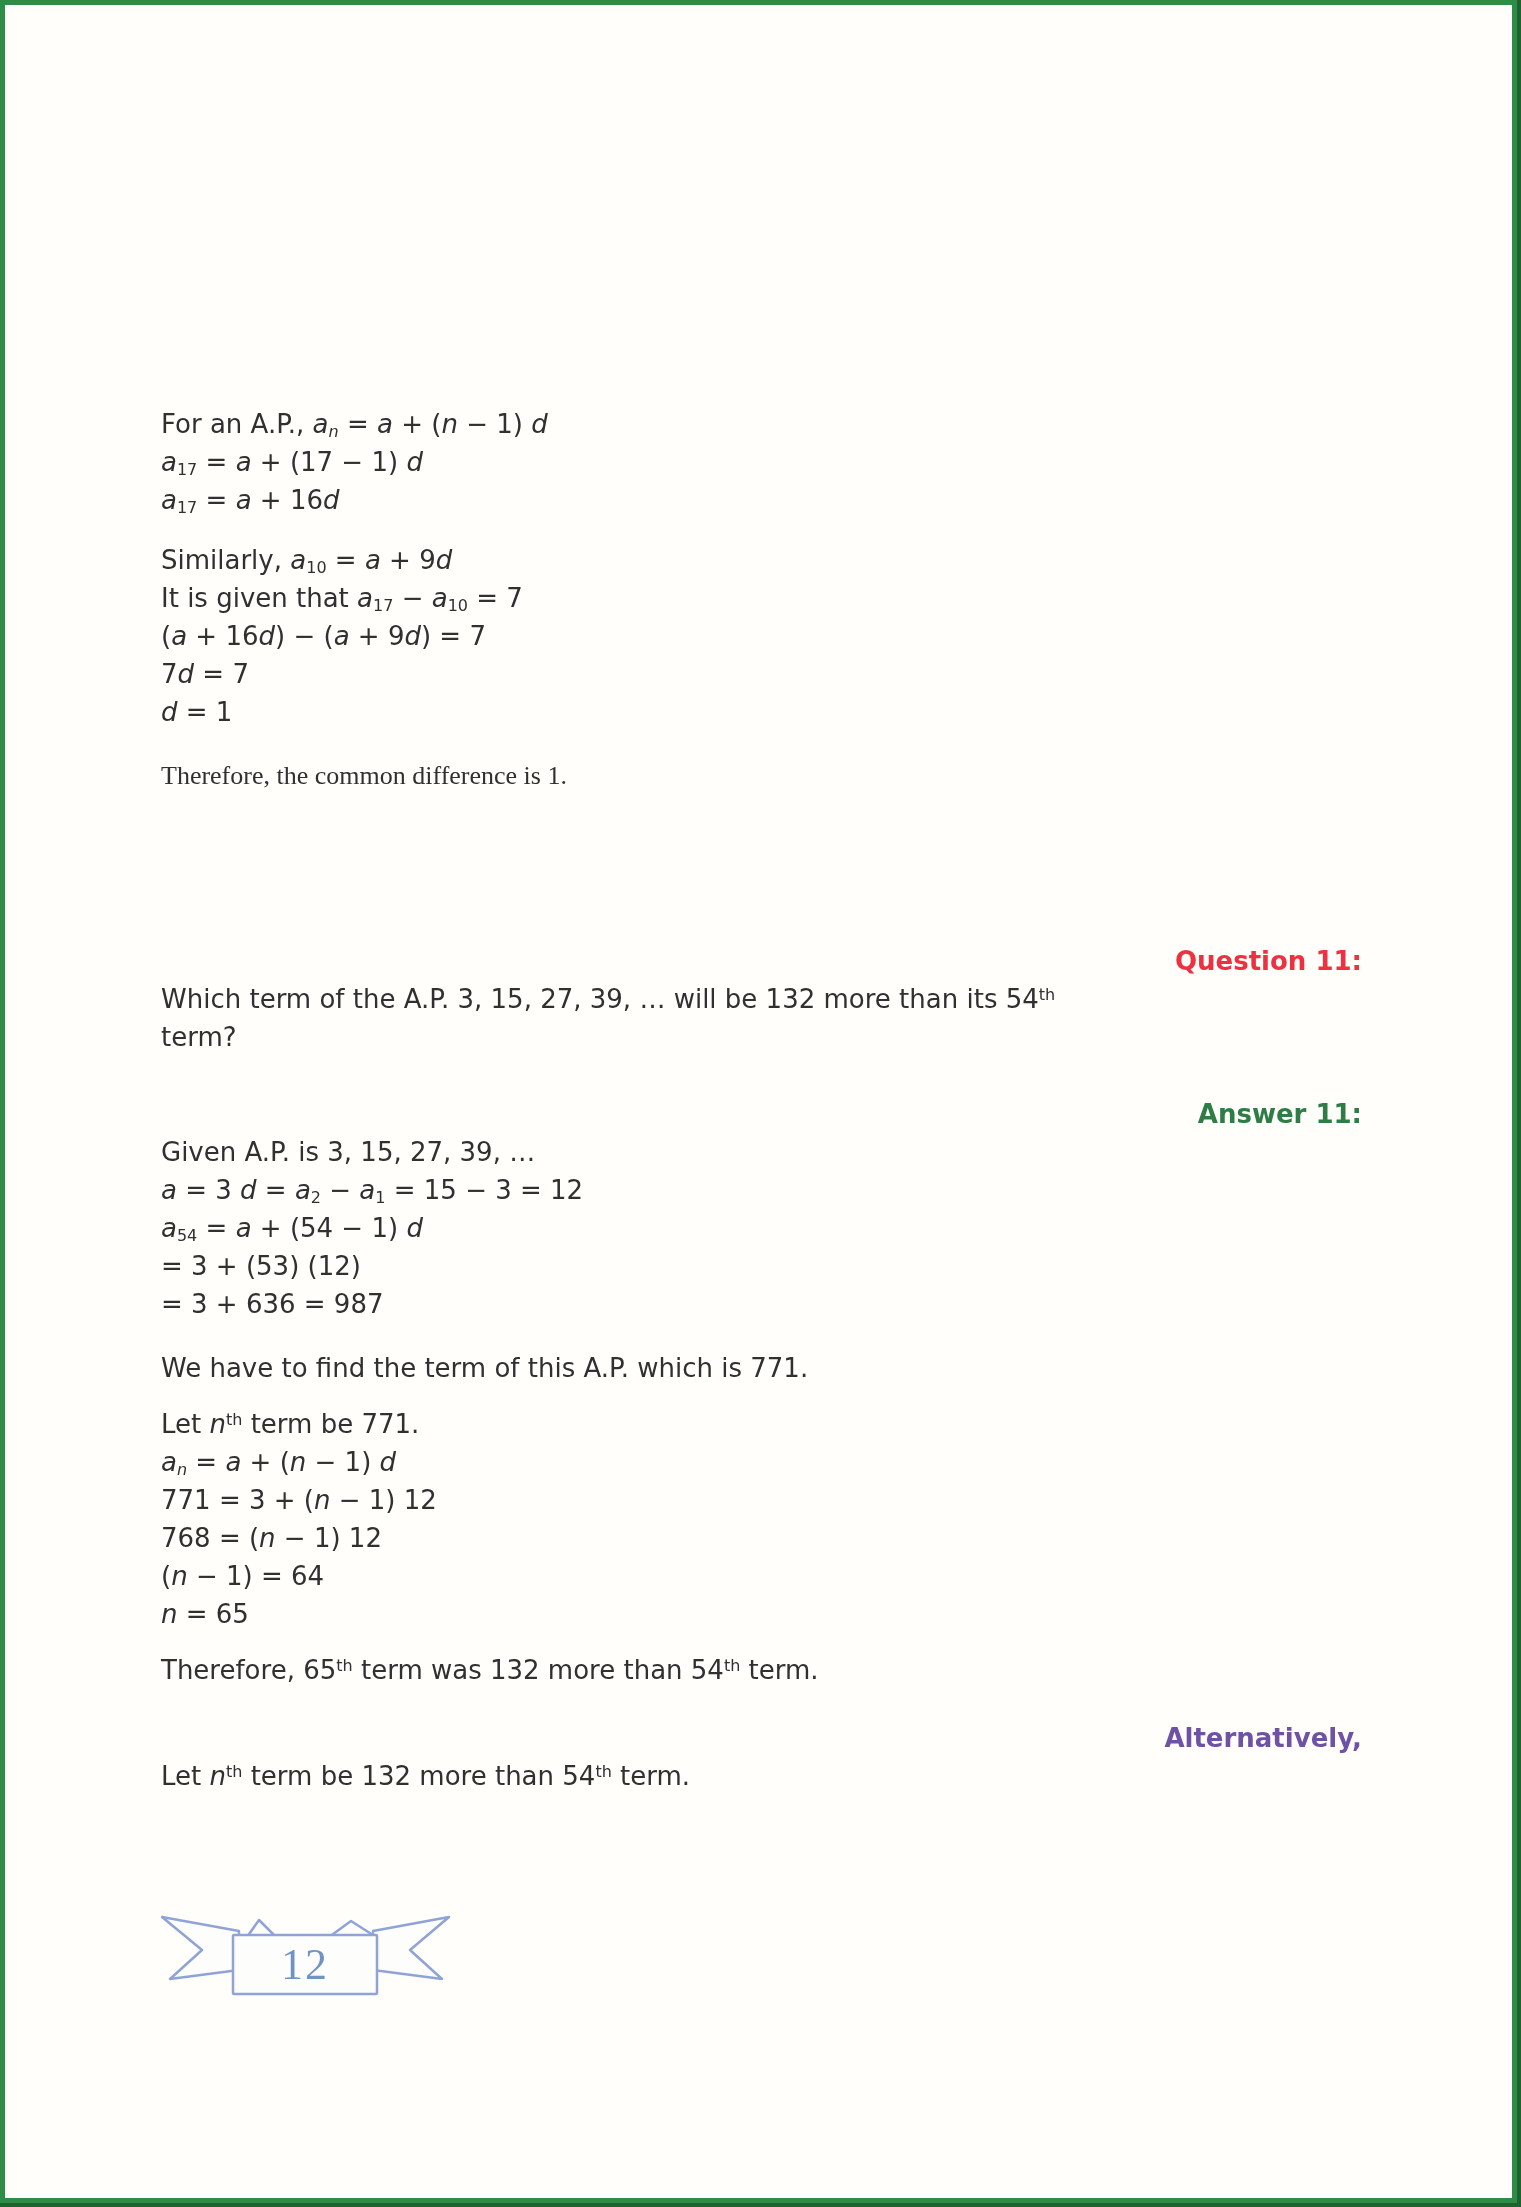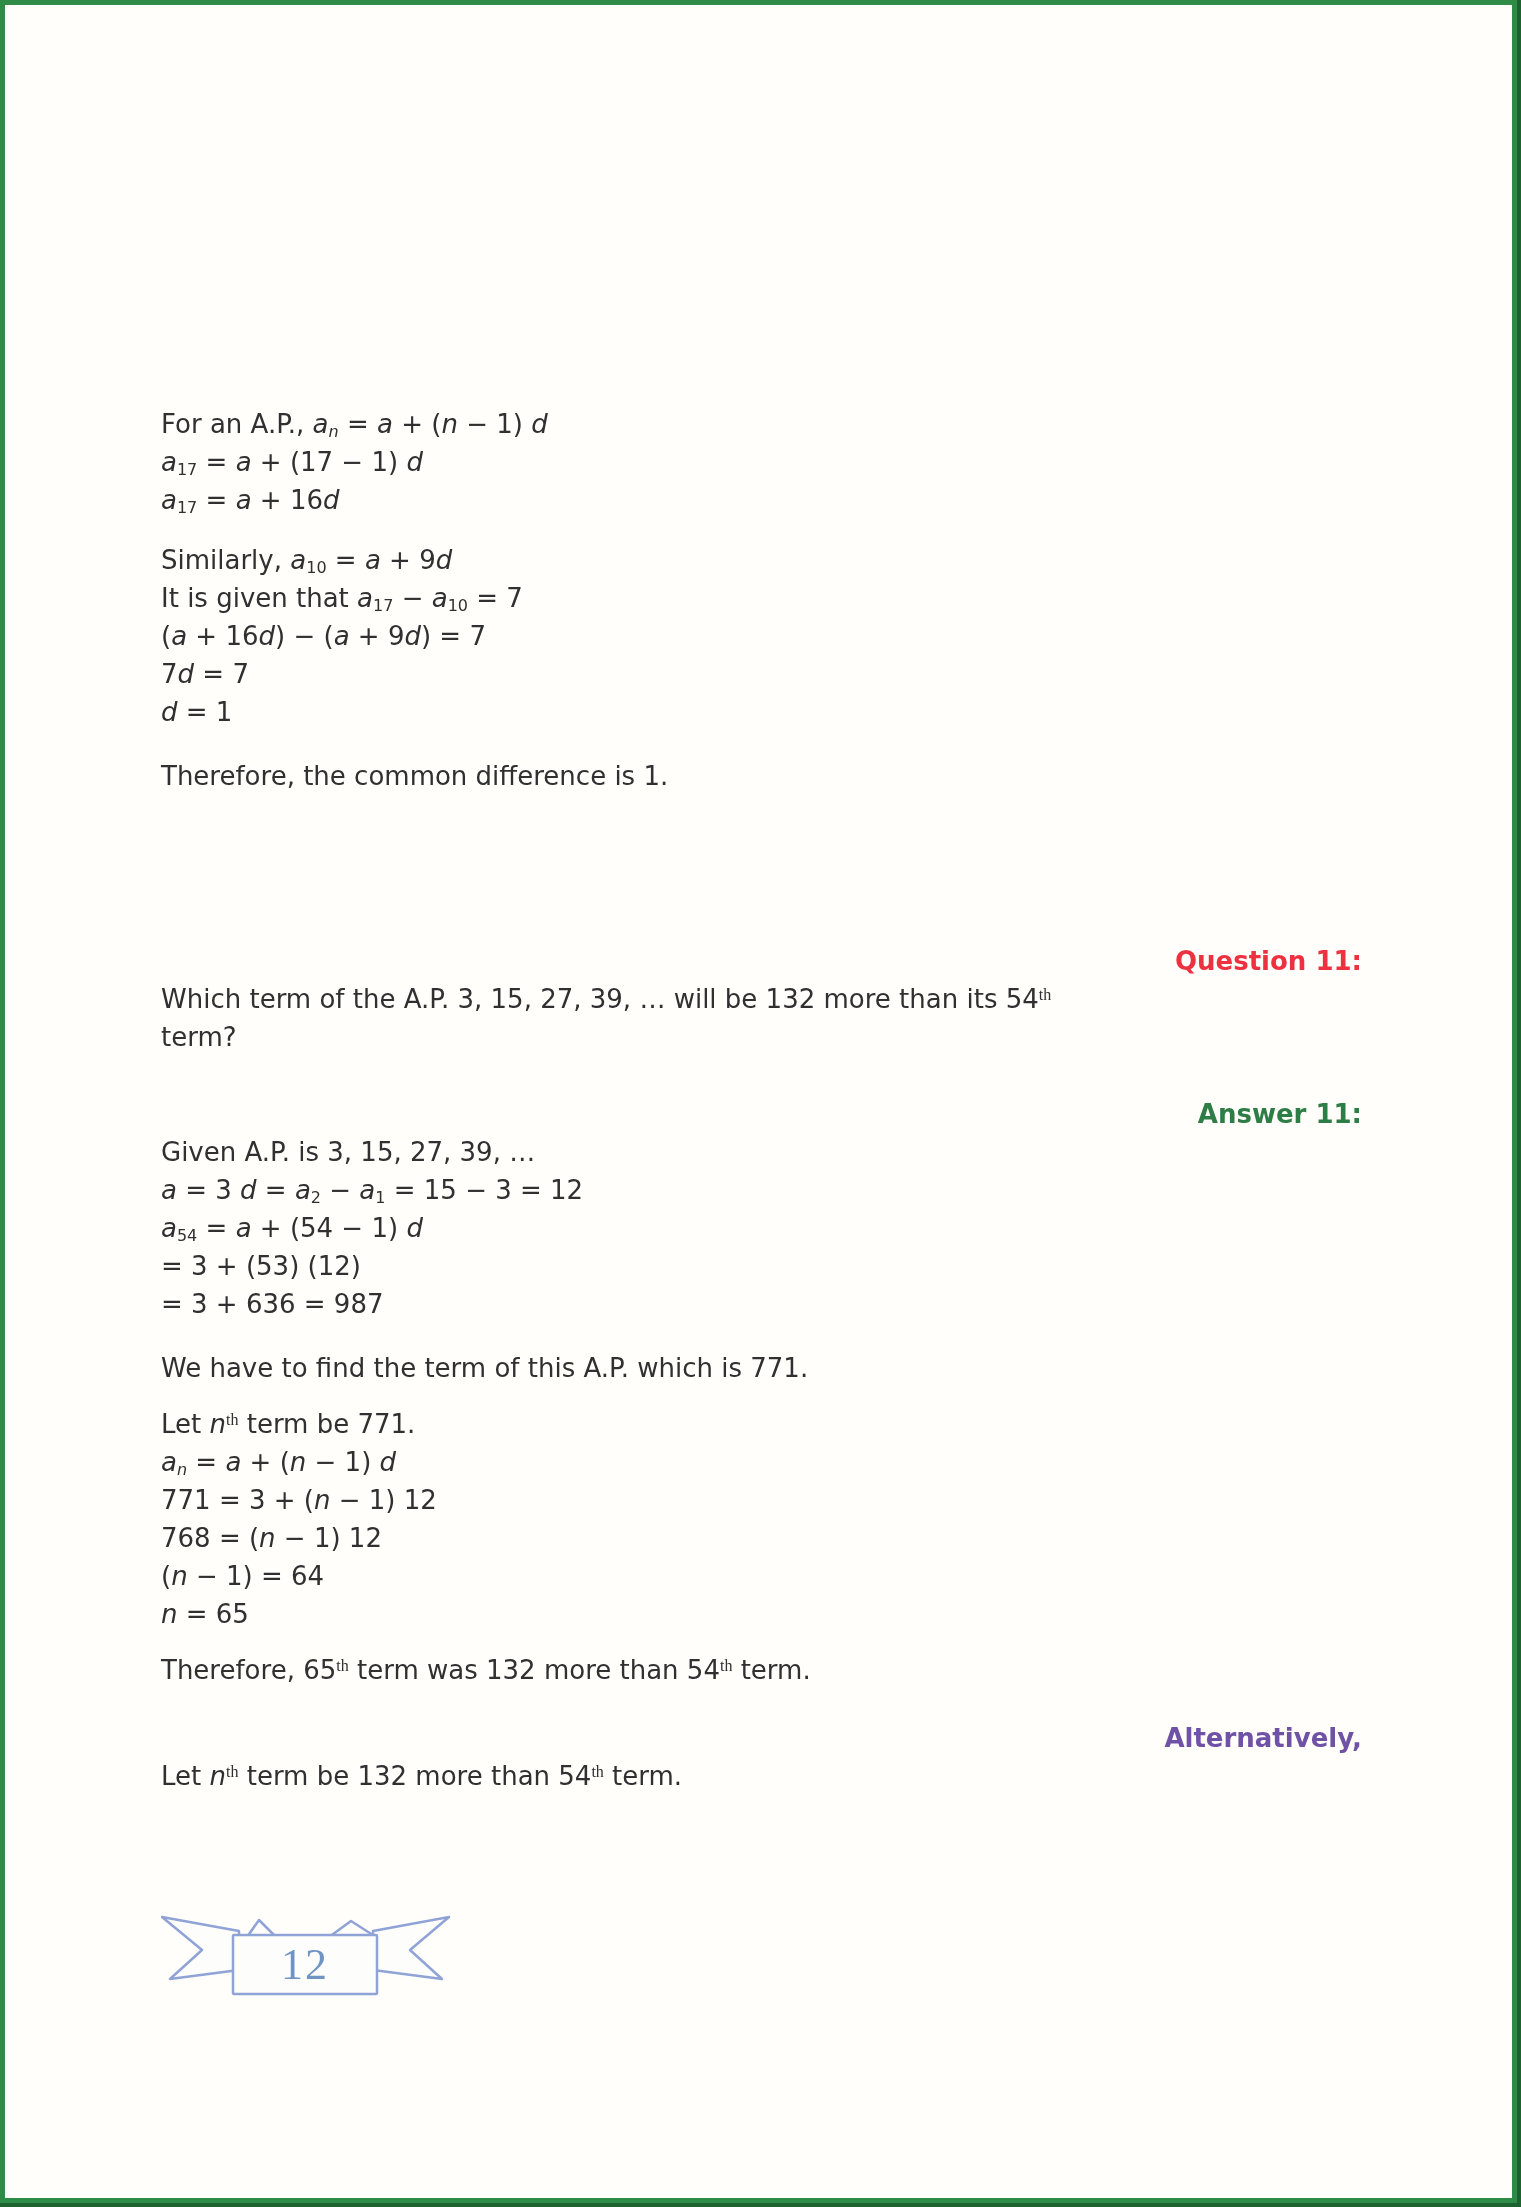--- a/index.html
+++ b/index.html
@@ -26,28 +26,28 @@
     white-space: pre-wrap;
   }
   .line i { font-style: italic; }
   .line sub, .line sup {
     font-size: 16px;
     line-height: 0;
     vertical-align: baseline;
     position: relative;
   }
   .line sub { top: 0.22em; }
-  .line sup { top: -0.48em; font-family: Liberation Serif, serif; }
+  .line sup { top: -0.48em; }
   .heading { font-weight: 700; text-align: right; }
   .h-question { color: var(--question-heading, #ee3140); }
   .h-answer   { color: var(--answer-heading, #2e7d46); }
   .h-alt      { color: var(--alternative-heading, #6f52a5); }
 
   .b2 { margin-top: 22px; }
-  .b3 { margin-top: 26px; }
+  .b3 { margin-top: 26px; font-family: Liberation Serif, serif; }
   .q-section  { margin-top: 147px; }
   .a-section  { margin-top: 39px; }
   .b6 { margin-top: 26px; }
   .b7 { margin-top: 18px; }
   .b8 { margin-top: 18px; }
   .alt-section { margin-top: 30px; }
 
   .ribbon-wrap {
     margin-top: 112px;
     display: flex;

